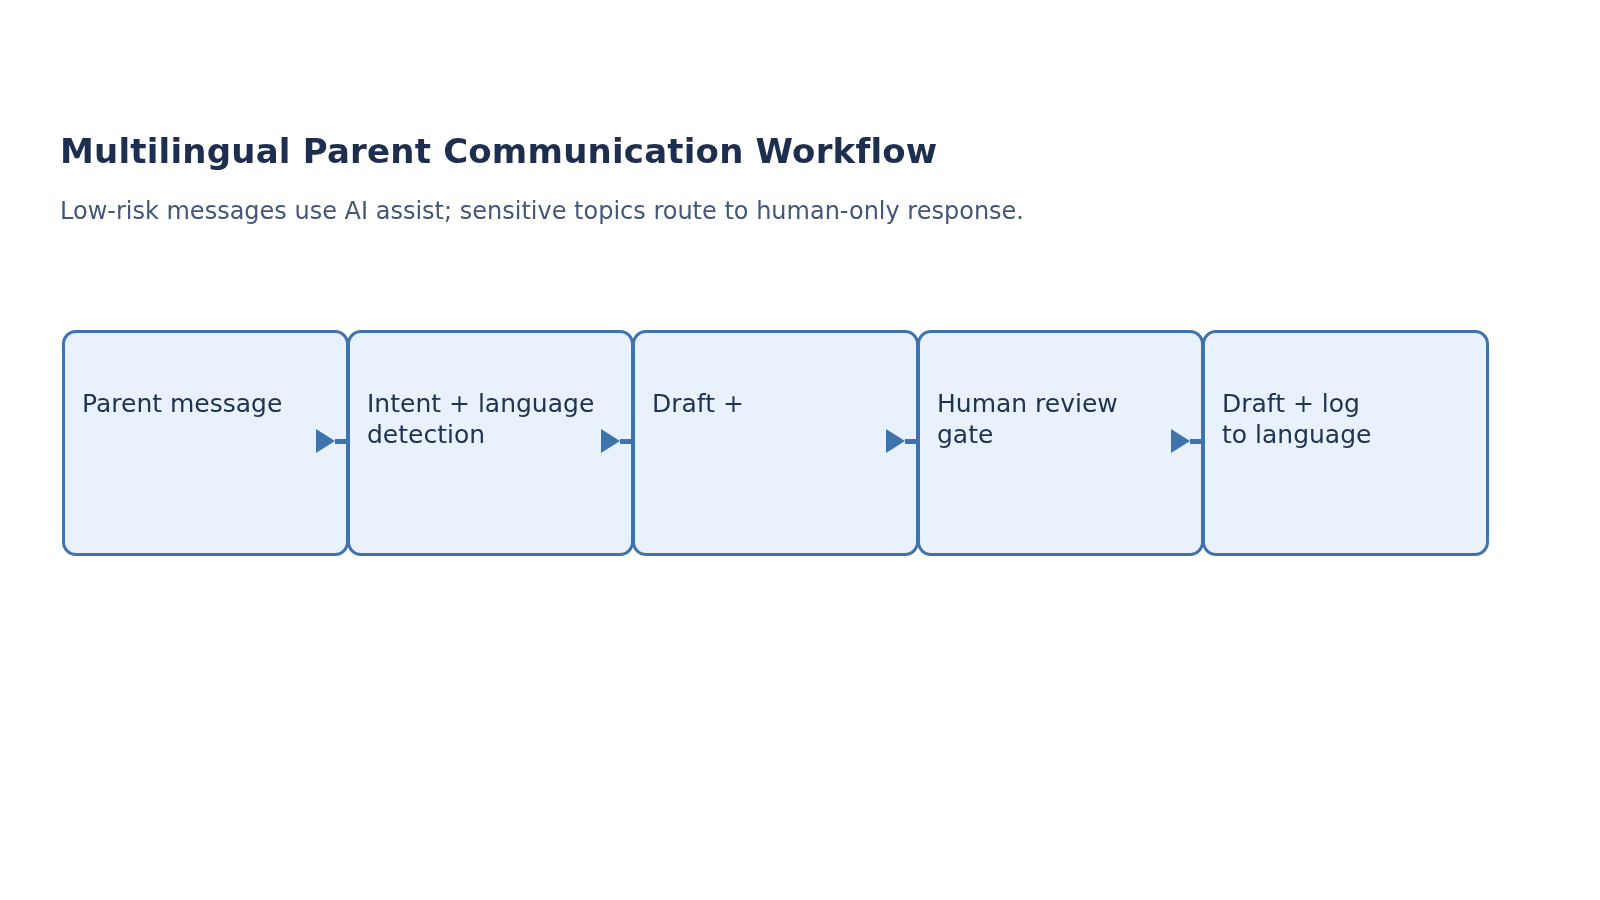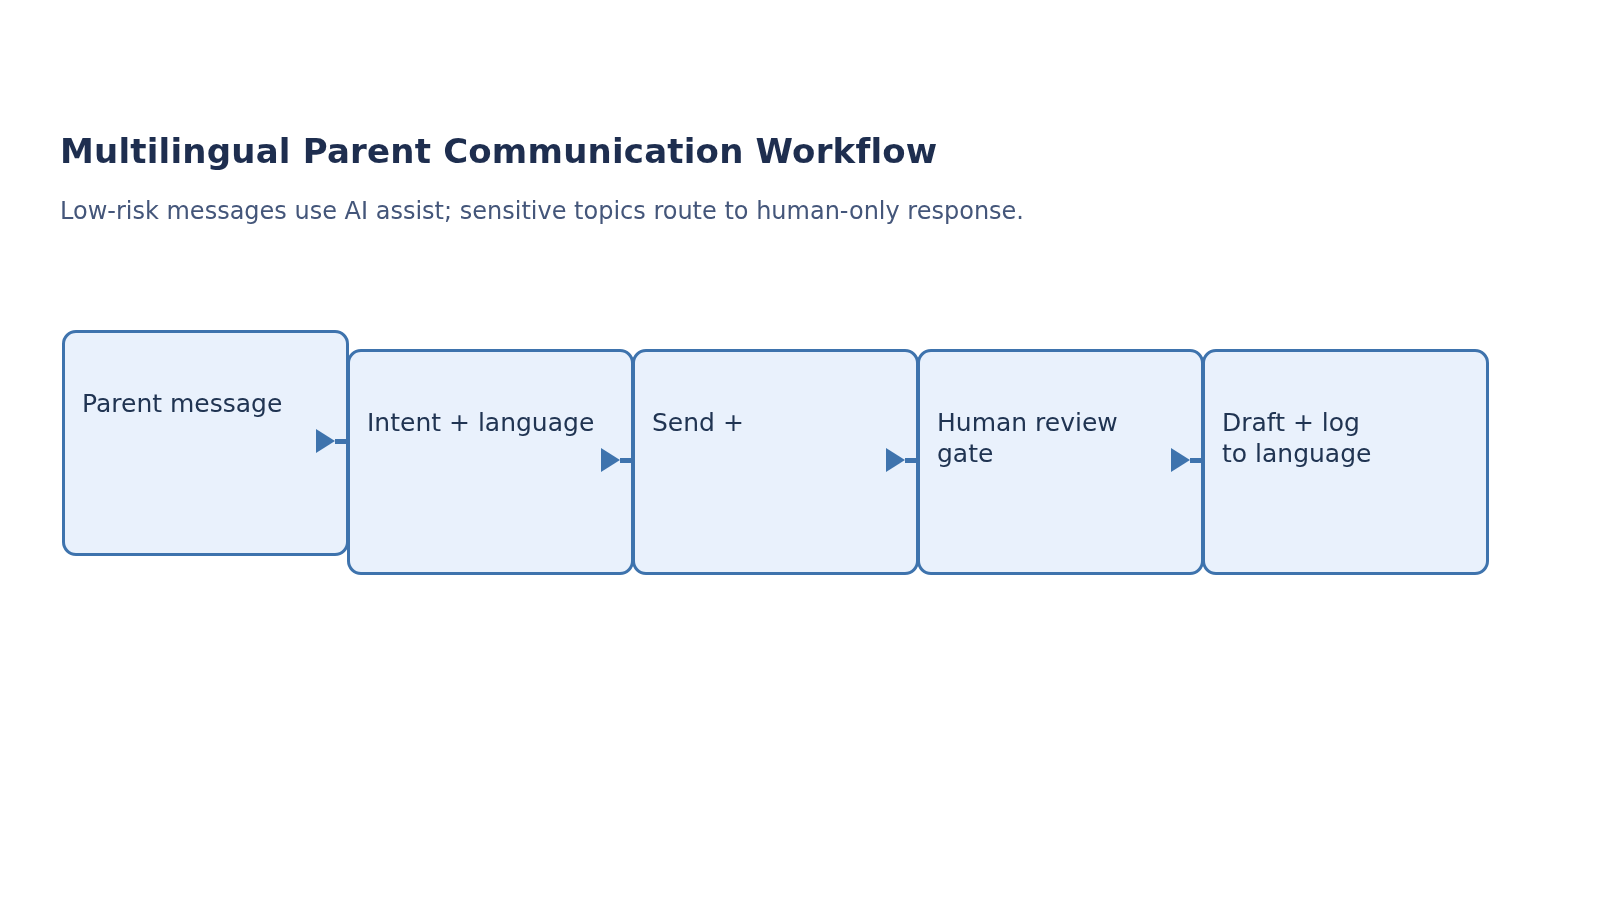--- a/index.html
+++ b/index.html
@@ -47,21 +47,21 @@
     height: 226px;
     background: var(--node-fill);
     border: 3px solid var(--node-border);
     border-radius: 14px;
     position: relative;
     padding: 55px 16px 3px 17px;
     font-size: 25px;
     line-height: 31px;
     color: var(--node-text);
   }
-  .step + .step { margin-left: -2px; margin-top: 19px; }
+  .step + .step { margin-left: -2px; }
   .arrow {
     position: absolute;
     right: -1px; top: 96px;
     height: 24px;
     display: flex;
     align-items: center;
     z-index: 2;
   }
   .arrow .tri {
     width: 0; height: 0;
@@ -89,30 +89,31 @@
     </div>
     <div class="arrow">
       <span class="tri"></span>
       <span class="stub"></span>
     </div>
   </div>
 
   <div class="step">
     <div class="step-label">
       <div>Intent + language</div>
+      <div>detection</div>
     </div>
     <div class="arrow">
       <span class="tri"></span>
       <span class="stub"></span>
     </div>
   </div>
 
   <div class="step">
     <div class="step-label">
-      <div>Send +</div>
+      <div>Draft +</div>
     </div>
     <div class="arrow">
       <span class="tri"></span>
       <span class="stub"></span>
     </div>
   </div>
 
   <div class="step">
     <div class="step-label">
       <div>Human review</div>

